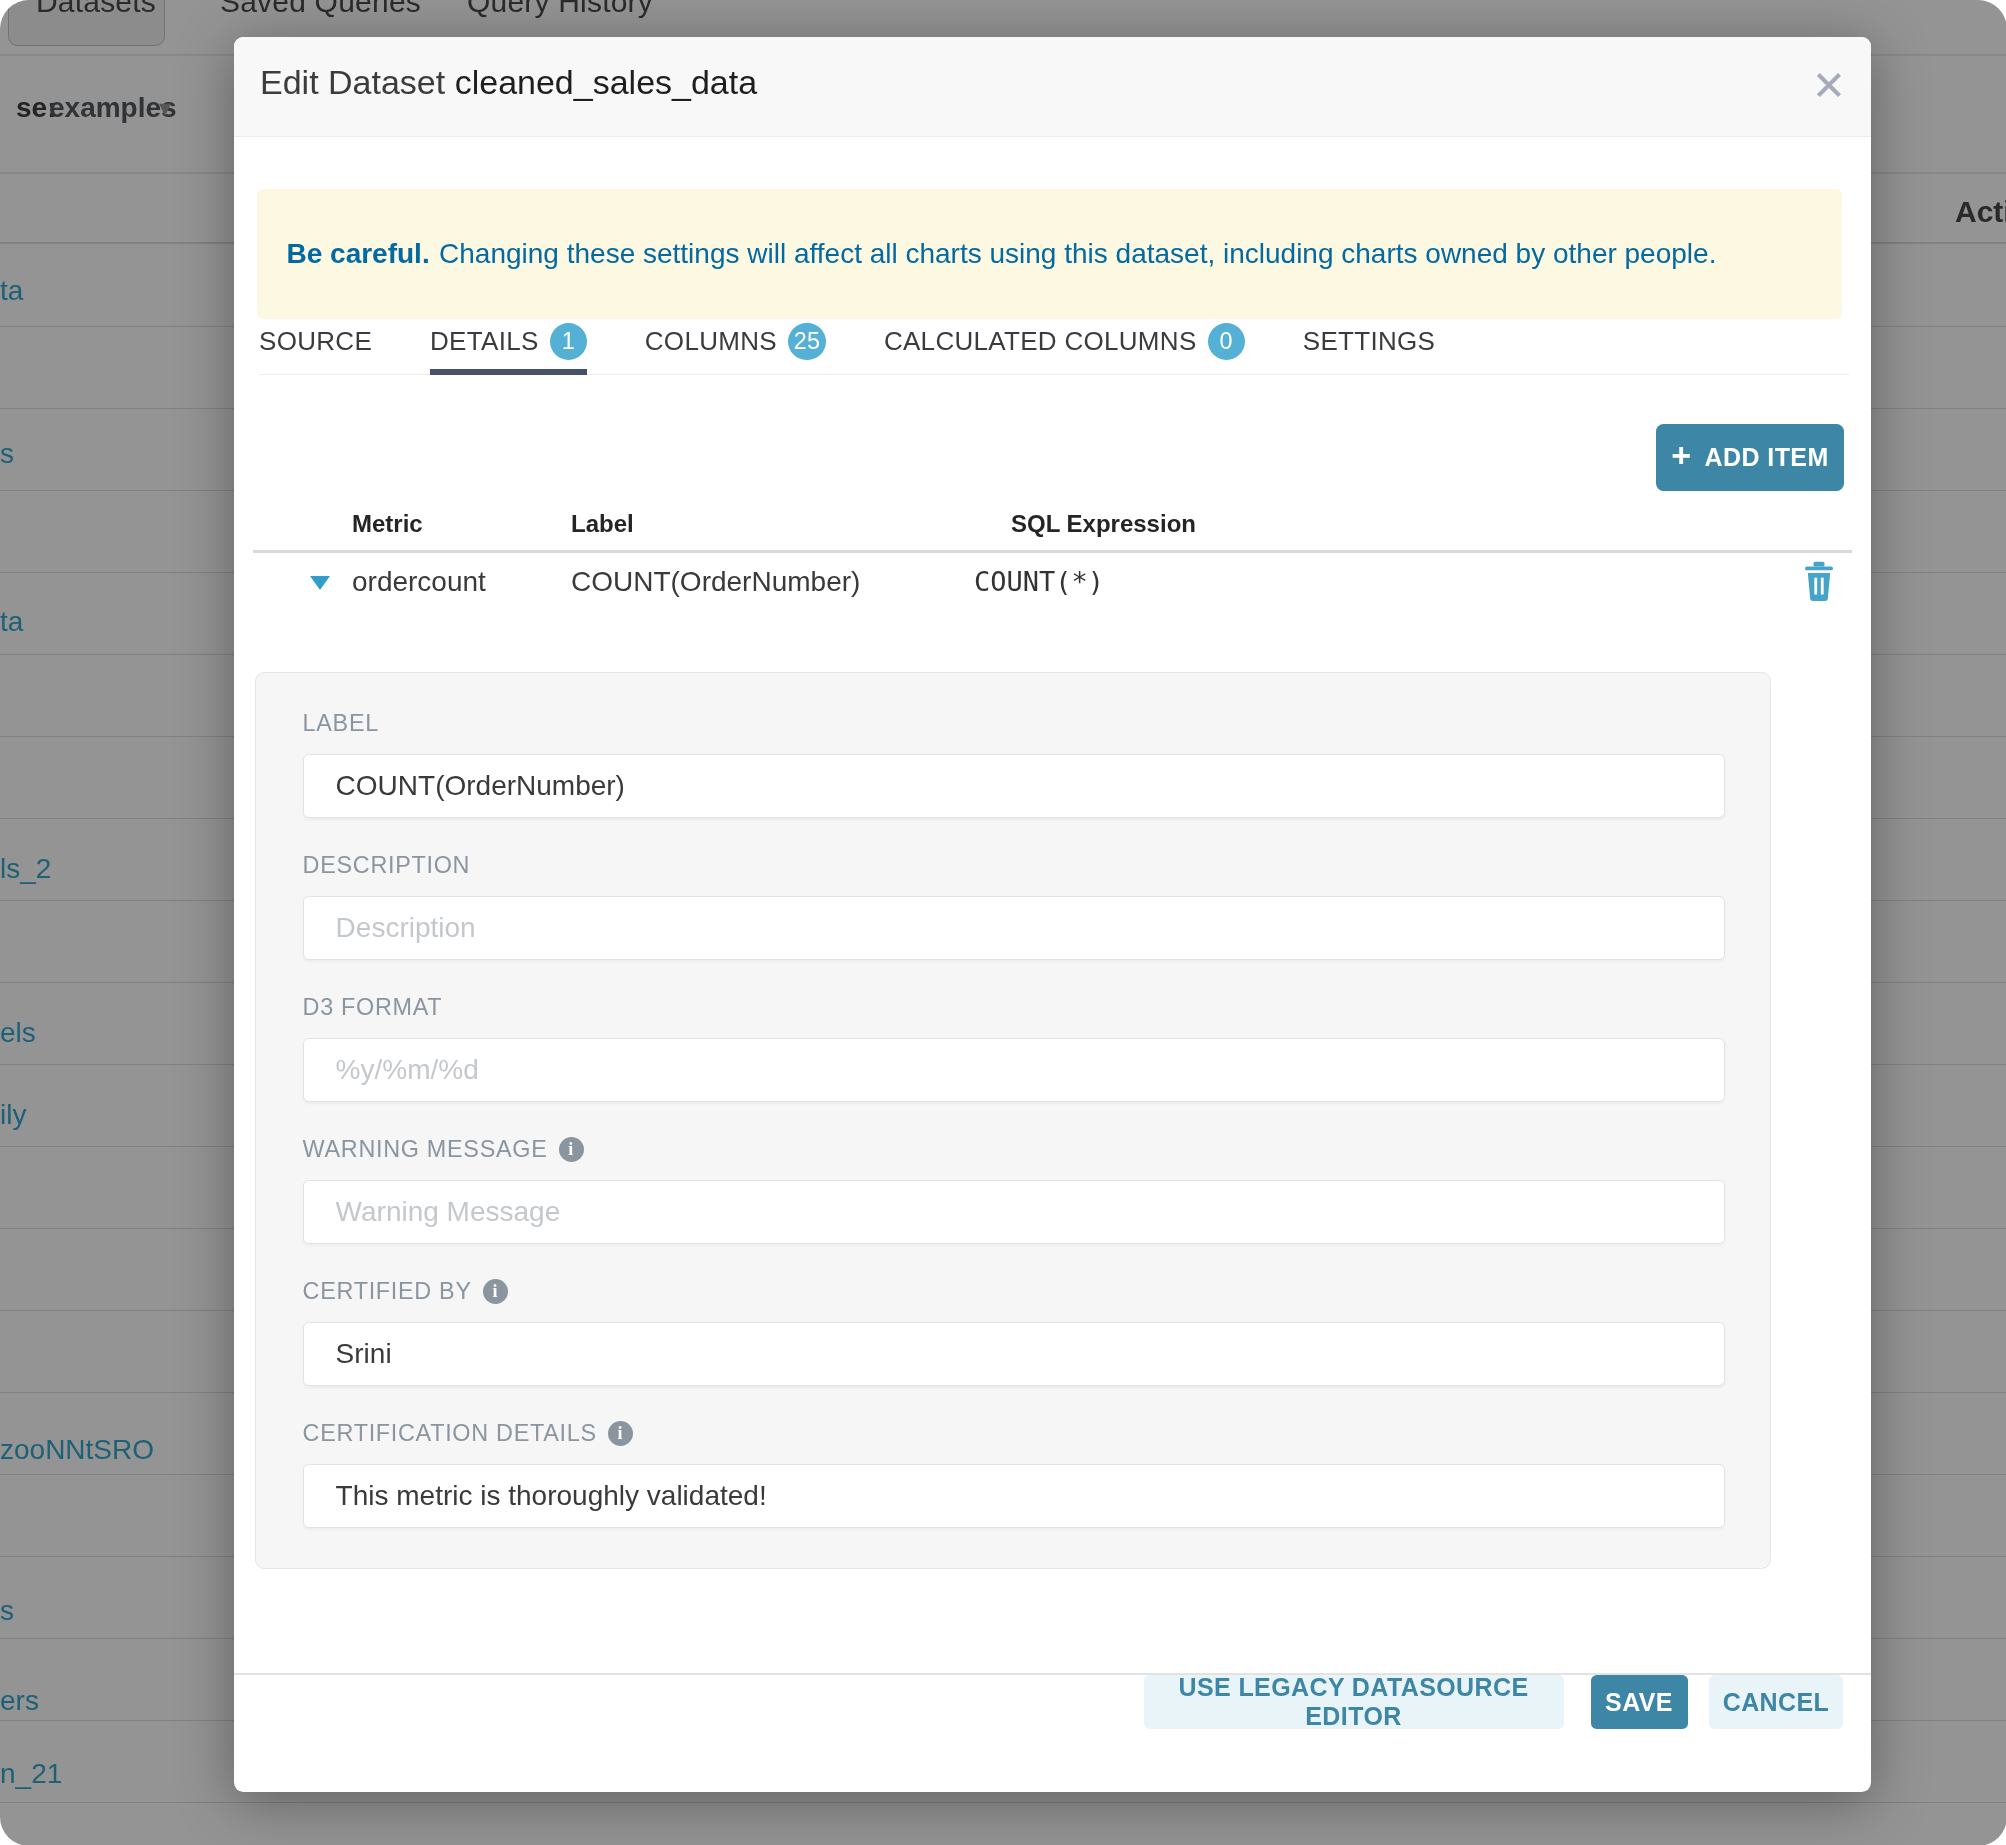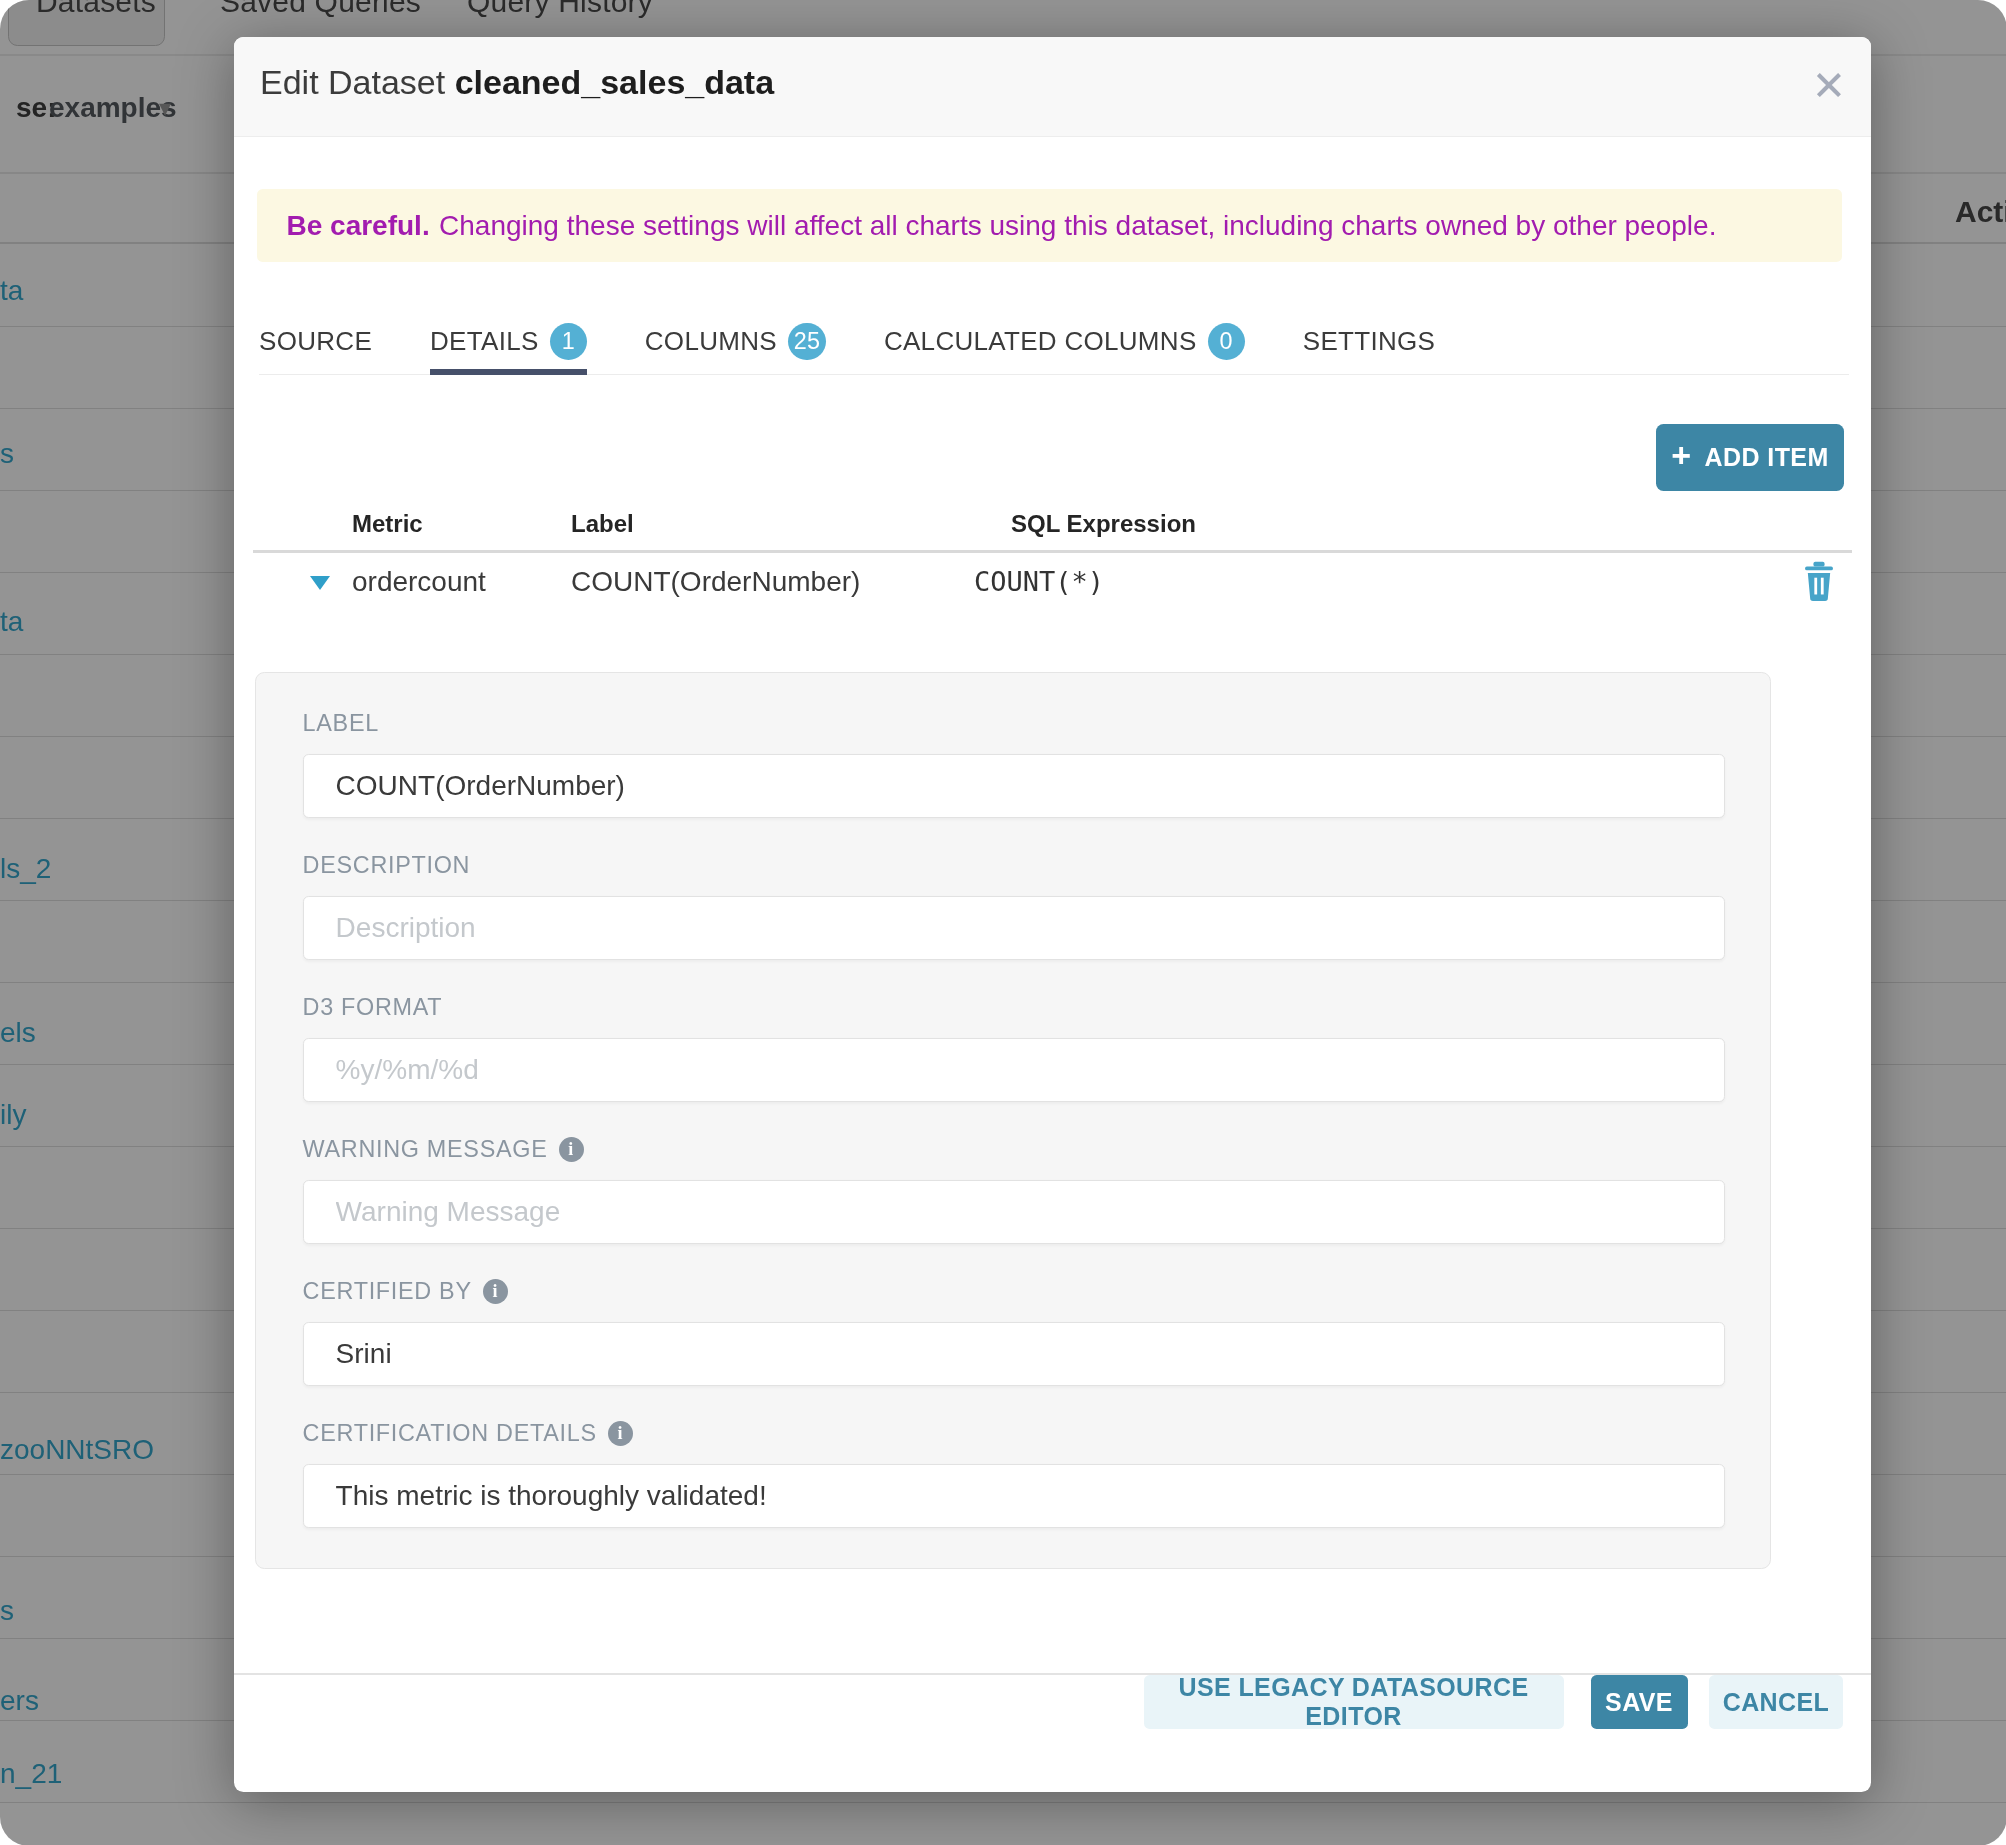--- a/index.html
+++ b/index.html
@@ -25,26 +25,26 @@
 
   
   .overlay { position:absolute; inset:0; background:rgba(0,0,0,0.42); z-index:5; }
 
   
   .modal { position:absolute; left:234px; top:37px; width:1637px; height:1755px; background:#ffffff;
            border-radius:9.4px; z-index:10; box-shadow:0 9.4px 56px rgba(0,0,0,.35); }
   .m-header { position:absolute; left:0; top:0; width:100%; height:100px; background:#f8f8f8;
               border-bottom:1.9px solid #ededed; border-radius:9.4px 9.4px 0 0; }
   .m-title { position:absolute; left:26px; top:26px; font-size:34px; color:#3c3c3c; }
-  .m-title b { color:#1e1e1e; font-weight:700; }
+  .m-title b { color:#1e1e1e; font-weight:400; }
   .m-close { position:absolute; left:1567px; top:20.6px; width:56px; height:56px; text-align:center; line-height:56px;
              font-size:41px; color:#a5abb9; cursor:pointer; }
 
-  .banner { position:absolute; left:22.5px; top:152px; width:1585px; height:73px; background:#fcf8e2;
-            border-radius:5.6px; display:flex; align-items:center; padding:0 30px; font-size:28px; color:#a21caf; }
+  .banner { position:absolute; left:22.5px; top:152px; width:1585px; height:130px; background:#fcf8e2;
+            border-radius:5.6px; display:flex; align-items:center; padding:0 30px; font-size:28px; color:#0369a1; }
   .banner b { font-weight:700; margin-right:9.4px; white-space:nowrap; }
 
   .tabs { position:absolute; left:25px; top:281px; right:22.5px; height:57px; display:flex; gap:58px;
           border-bottom:1.9px solid #ececec; }
   .tab { position:relative; display:flex; align-items:flex-start; gap:11.2px; padding-top:7.5px; height:55px;
          font-size:26px; color:#3b3b3b; letter-spacing:0.3px; cursor:pointer; }
   .tab .badge { display:inline-block; min-width:37px; height:37px; padding:0 5.6px; border-radius:19px; background:#54b0d4;
                 color:#fff; font-size:23.4px; line-height:37px; text-align:center; margin-top:-2.8px; }
   .tab.active::after { content:""; position:absolute; left:0; right:0; bottom:-1.9px; height:5.6px; background:#46506a; }
 

